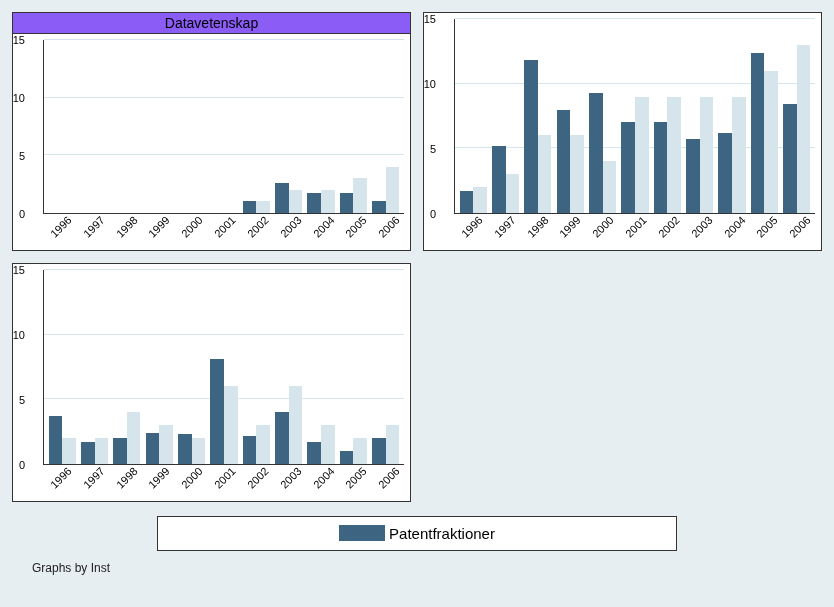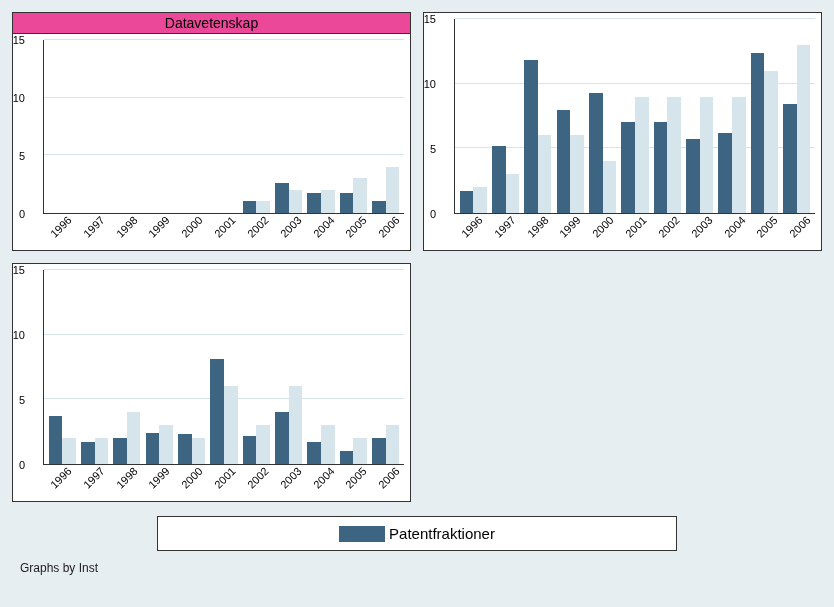--- a/index.html
+++ b/index.html
@@ -18,21 +18,21 @@
     gap: 12px;
     height: 490px;
   }
   .panel {
     background: #fff;
     border: 1px solid #333;
     display: flex;
     flex-direction: column;
   }
   .panel-title {
-    background: #ec4899;
+    background: #8b5cf6;
     font-size: 14px;
     text-align: center;
     padding: 2px 0;
     border-bottom: 1px solid #333;
   }
   .plot-wrap {
     flex: 1;
     display: flex;
     flex-direction: row;
   }
@@ -95,29 +95,29 @@
     margin: 14px auto 0 auto;
     width: 520px;
     background: #fff;
     border: 1px solid #333;
     padding: 8px 14px;
     display: flex;
     justify-content: center;
     gap: 50px;
     font-size: 15px;
   }
-  .legend-item { display: flex; align-items: center; gap: 4px; }
+  .legend-item { display: flex; align-items: flex-start; gap: 4px; }
   .swatch { width: 46px; height: 16px; }
   .sw1 { background: #3d6480; }
   .sw2 { background: #d6e4ec; }
   .footer {
     font-size: 12px;
     color: #222;
     margin-top: 10px;
-    margin-left: 8px;
+    margin-left: 20px;
   }
 </style>
 </head>
 <body>
 
 <div class="grid">
   <div class="panel">
       <div class="panel-title">Datavetenskap</div>
       <div class="plot-wrap">
         <div class="yaxis" style="margin-top: 6px; margin-bottom: 0px;">

